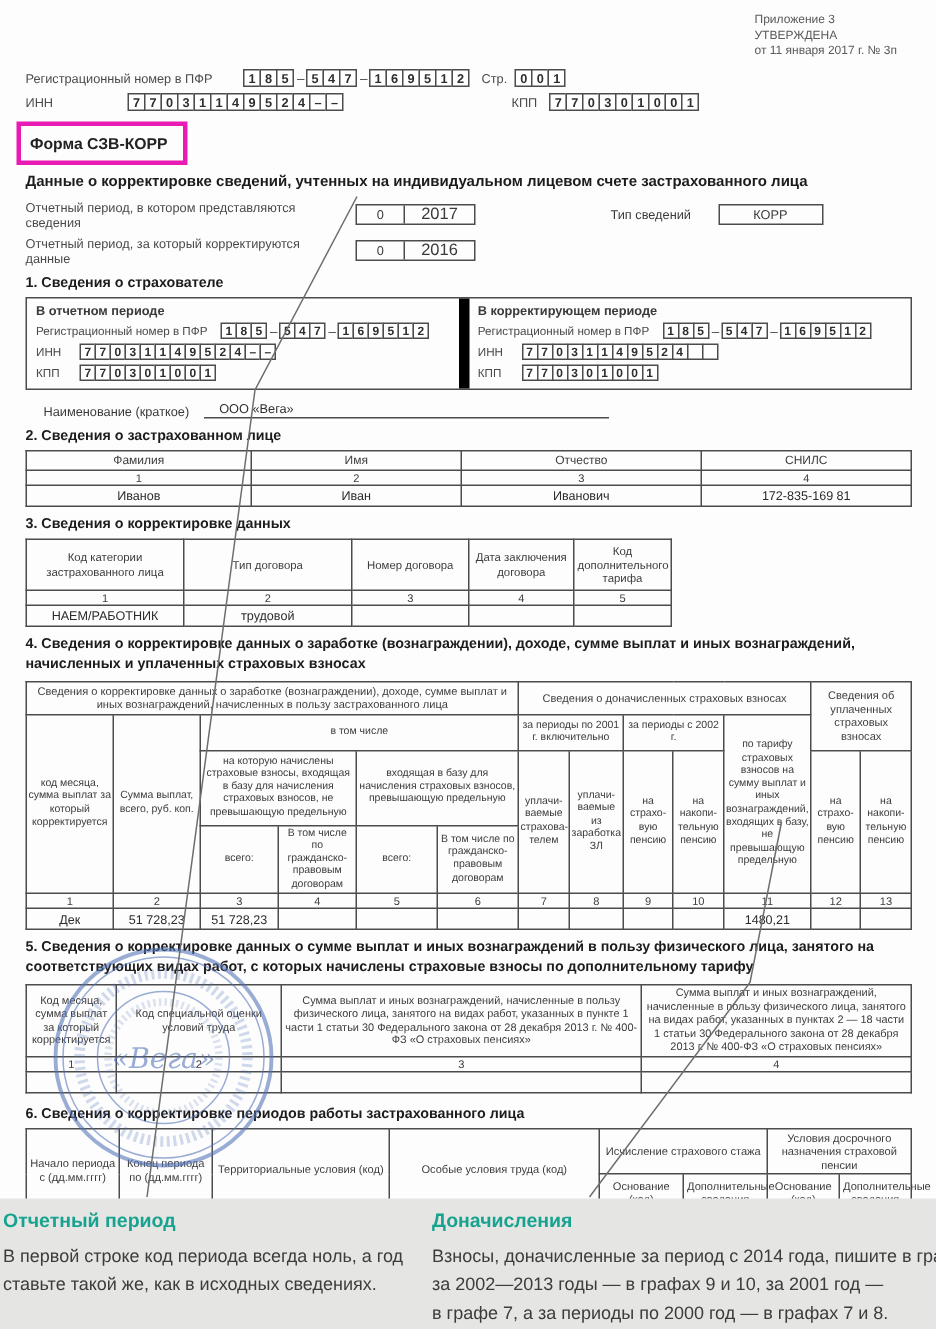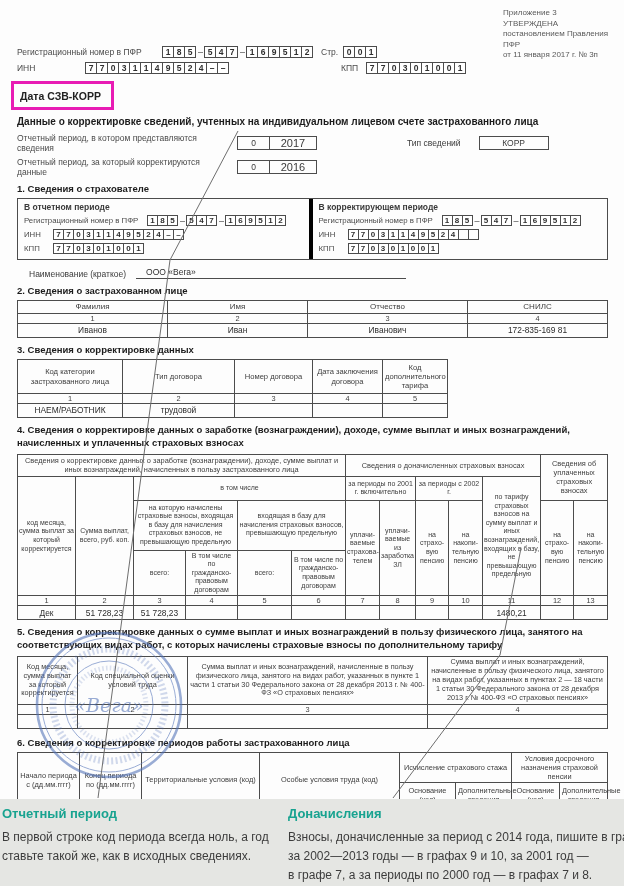--- a/index.html
+++ b/index.html
@@ -39,21 +39,21 @@
   .type-lbl { margin-left:90px; font-size:8.5px; }
   .type-box { width:70px; height:14px; border:1px solid #4c4c4c; margin-left:18px;
               display:flex; align-items:center; justify-content:center; font-size:8.5px; }
 
   .sec-heading { font-size:9.5px; font-weight:bold; color:#1c1c1c; margin:6px 0 4px 0; }
   .sec-heading.two { line-height:1.35; }
 
   
   .s1-box { border:1px solid #4c4c4c; display:flex; width:591px; }
   .panel { width:50%; padding:3px 6px 5px 6px; }
-  .panel.left { border-right:4px solid #000000; }
+  .panel.left { border-right:7px solid #000000; }
   .panel-title { font-size:8.5px; font-weight:bold; margin-bottom:3px; }
   .prow { display:flex; align-items:center; margin-top:3px; font-size:7.8px; color:#4a4a4a; }
   .prow .plbl { margin-right:5px; }
   .prow .plbl.w { width:118px; }
   .prow .plbl.n { width:24px; }
 
   .name-row { display:flex; align-items:flex-end; margin:7px 0 4px 12px; font-size:8.5px; }
   .name-val { border-bottom:1px solid #4c4c4c; width:270px; margin-left:10px; padding:0 0 1px 10px; color:#2e2e2e; }
 
   
@@ -89,21 +89,20 @@
   
   .overlay { position:absolute; left:0; top:0; width:624px; height:886px; pointer-events:none; }
   .stamp { position:absolute; left:33px; top:629px; width:152px; height:152px; pointer-events:none; opacity:0.58; }
 </style>
 </head>
 <body>
 
 <div class="approval">
   <div>Приложение 3</div>
   <div>УТВЕРЖДЕНА</div>
-  <div>постановлением Правления ПФР</div>
   <div>от 11 января 2017 г. № 3п</div>
 </div>
 
 <div class="content">
 
   <div class="row reg-row">
     <span class="lbl first">Регистрационный номер в ПФР</span>
     <span class="digits">
         <span class="dbox">1</span>
         <span class="dbox">8</span>
@@ -153,21 +152,21 @@
         <span class="dbox">3</span>
         <span class="dbox">0</span>
         <span class="dbox">1</span>
         <span class="dbox">0</span>
         <span class="dbox">0</span>
         <span class="dbox">1</span>
       </span>
   </div>
 
   <div class="badge">
-    <span>Дата СЗВ-КОРР</span>
+    <span>Форма СЗВ-КОРР</span>
   </div>
 
   <div class="main-title">Данные о корректировке сведений, учтенных на индивидуальном лицевом счете застрахованного лица</div>
 
   <div class="period-row">
     <span class="lbl">Отчетный период, в котором представляются сведения</span>
     <span class="pbox">
       <span class="code">0</span>
       <span class="year">2017</span>
     </span>

